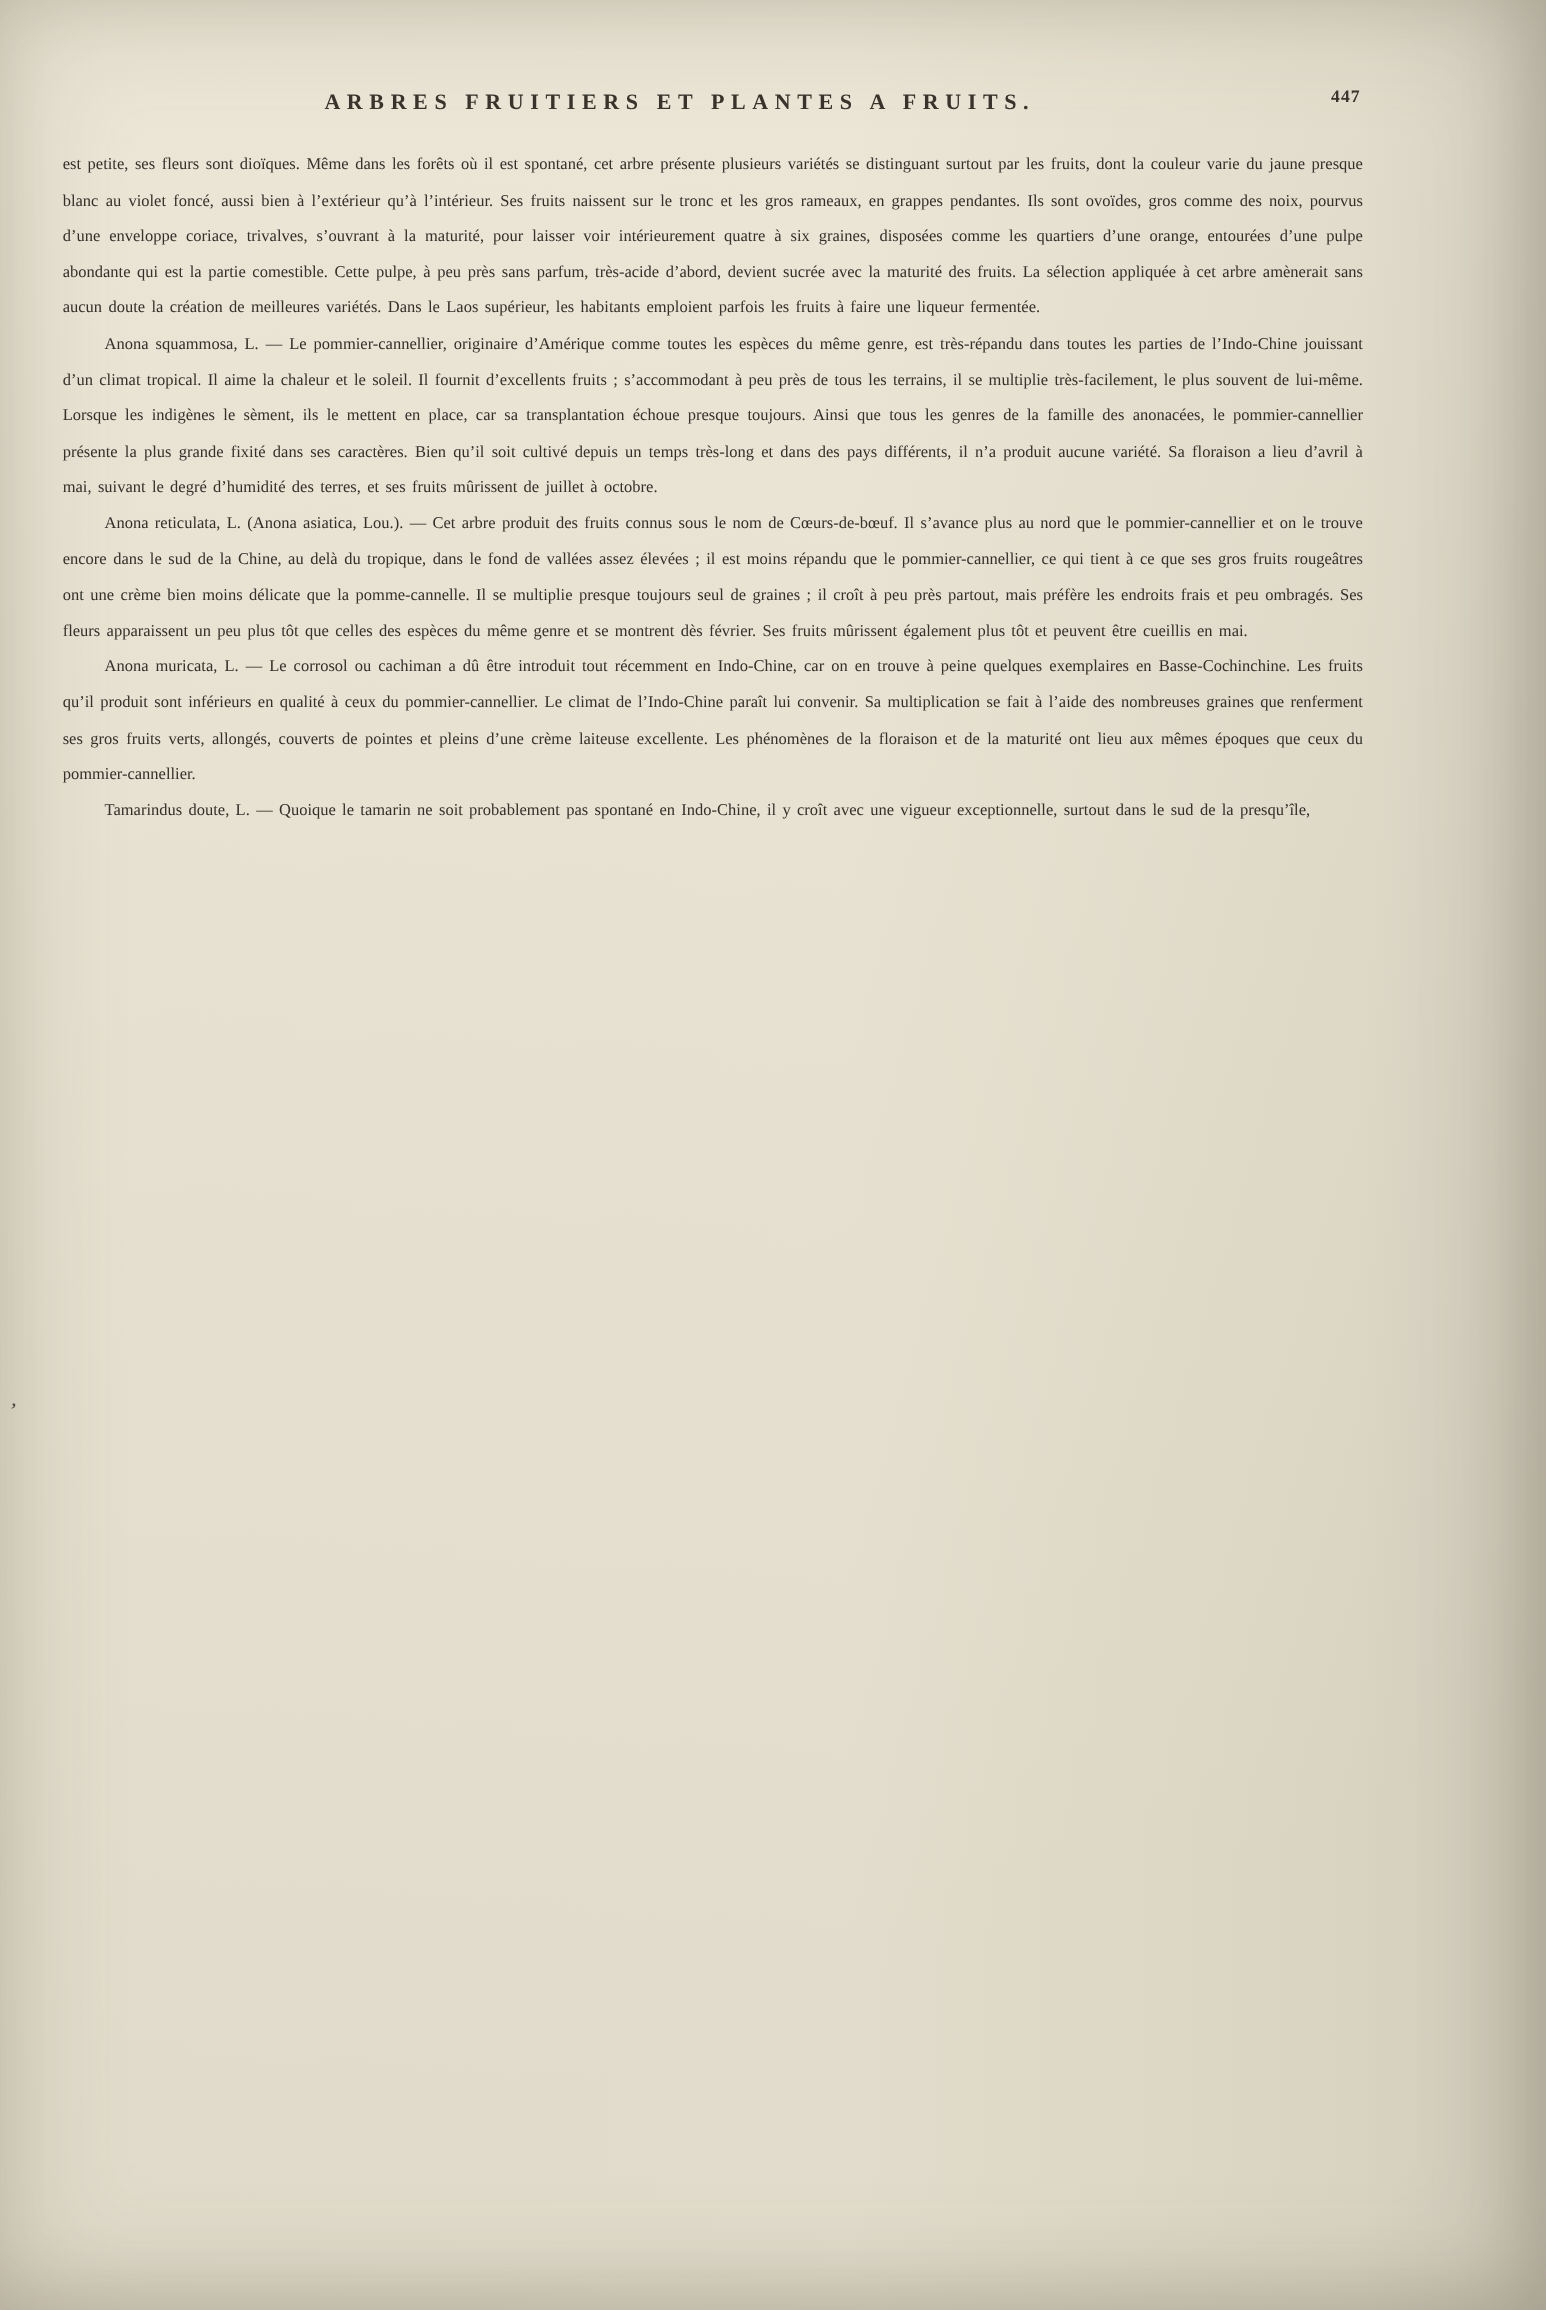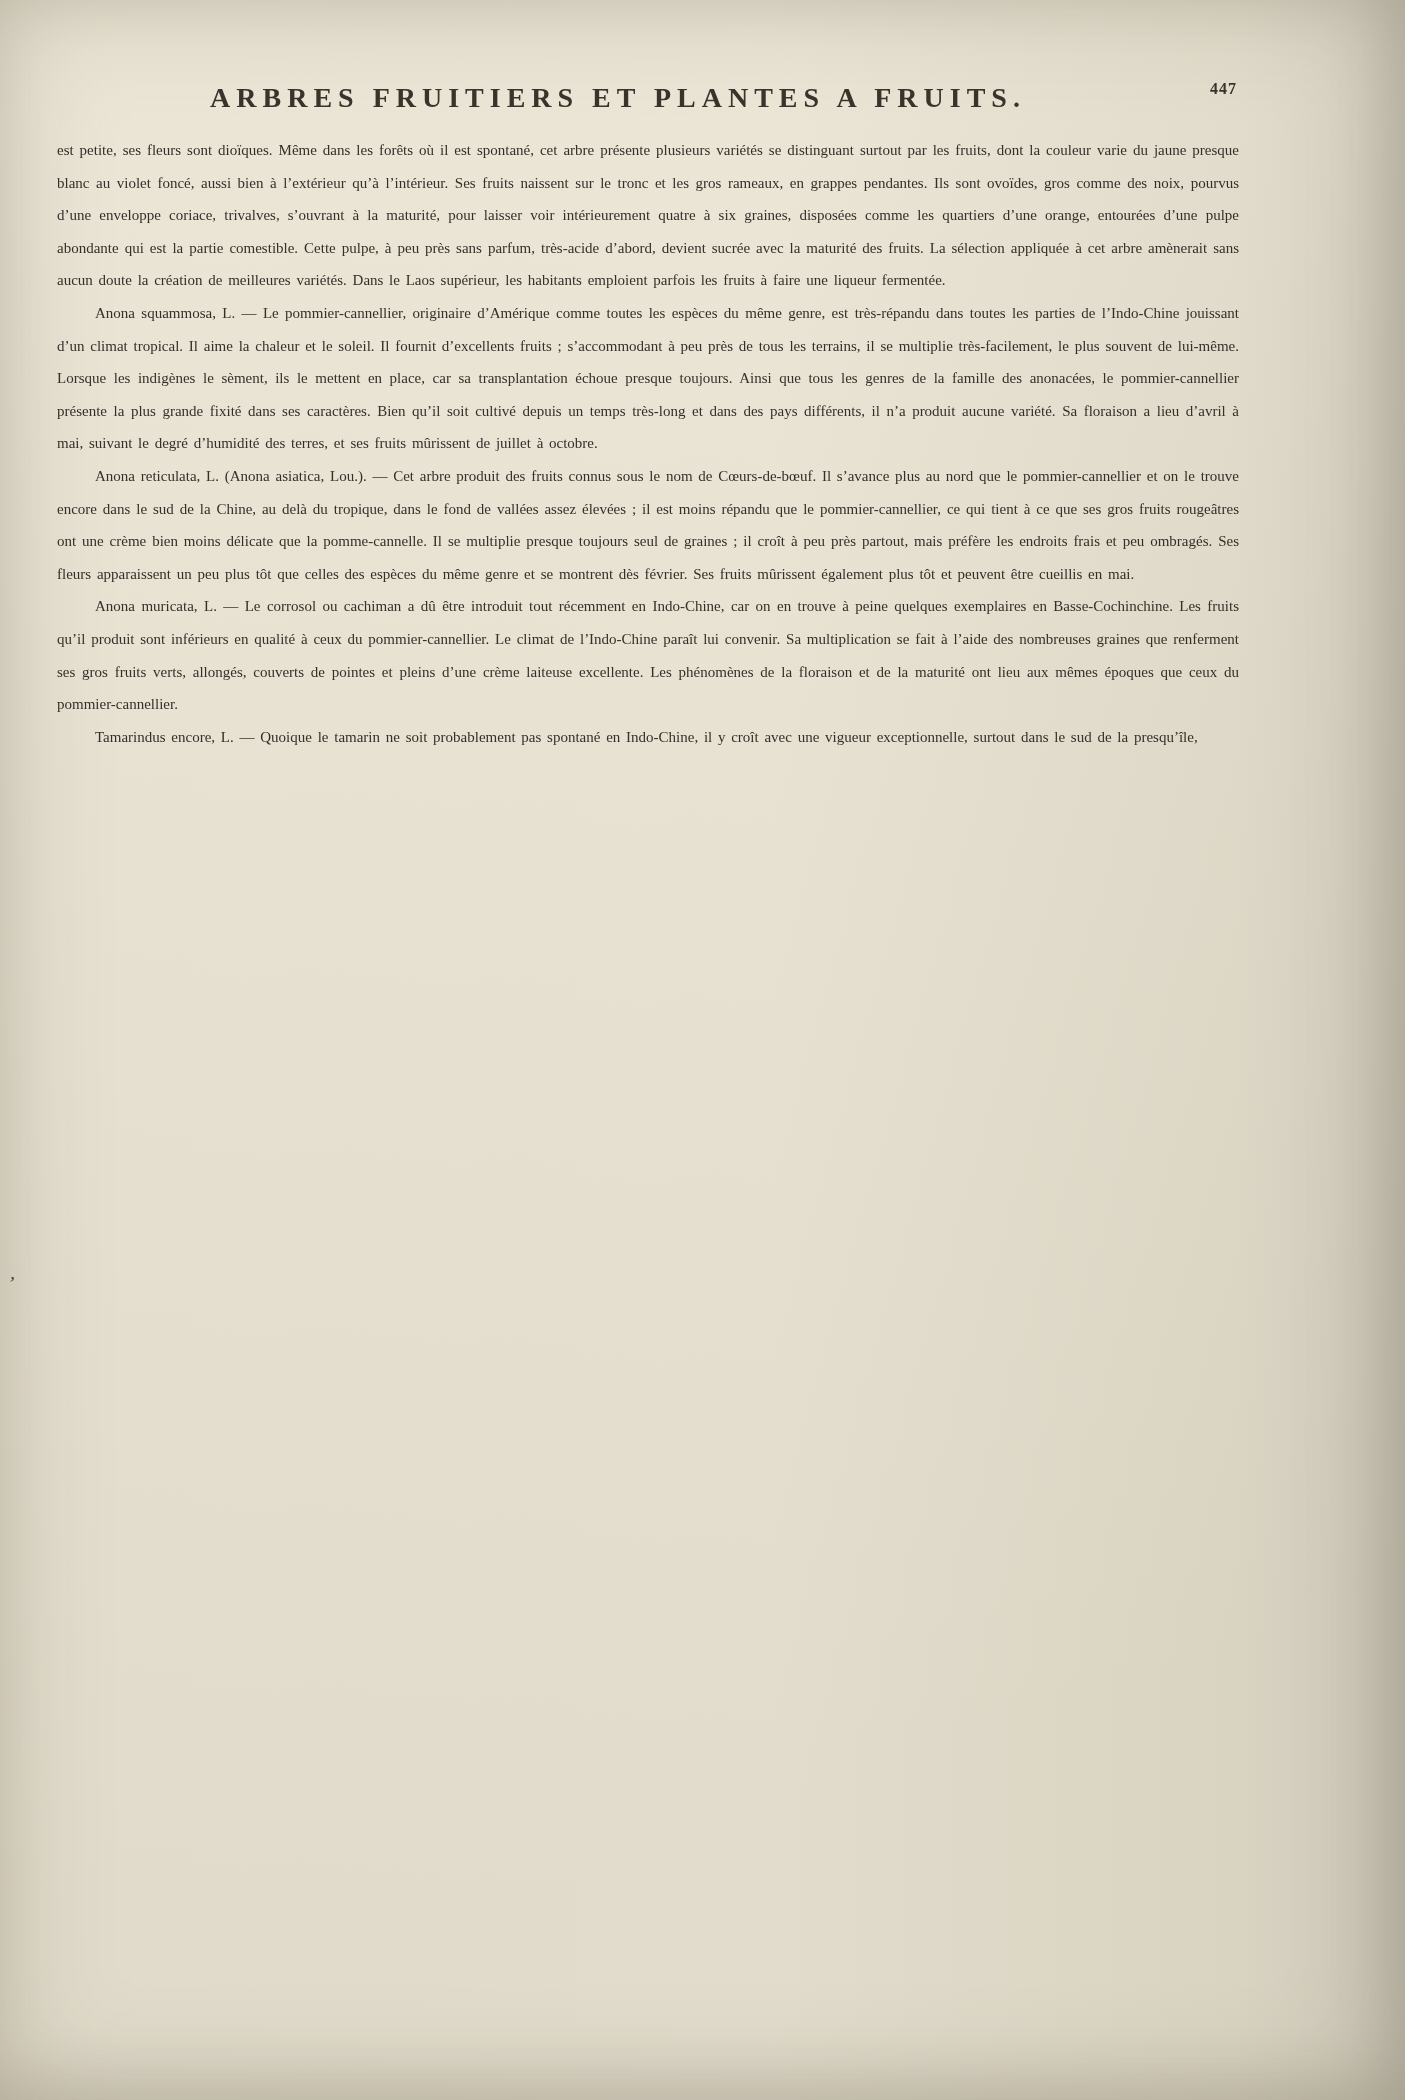--- a/index.html
+++ b/index.html
@@ -29,21 +29,21 @@
     top: 82px;
     width: 1182px;
   }
   .header {
     position: relative;
     height: 34px;
     margin-bottom: 18px;
   }
   .header-title {
     text-align: center;
-    font-size: 28px;
+    font-size: 20px;
     font-weight: bold;
     letter-spacing: 6px;
     color: #383membre430;
     color: #38342c;
     padding-right: 60px;
   }
   .page-number {
     position: absolute;
     right: 2px;
     top: -2px;
@@ -92,17 +92,17 @@
 
       <p class="continuation"><span>est petite, ses fleurs sont dioïques. Même dans les forêts où il est spontané, cet arbre présente plusieurs variétés se distinguant surtout par les fruits, dont la couleur varie du jaune presque blanc au violet foncé, aussi bien à l’extérieur qu’à l’intérieur. Ses fruits naissent sur le tronc et les gros rameaux, en grappes pendantes. Ils sont ovoïdes, gros comme des noix, pourvus d’une enveloppe coriace, trivalves, s’ouvrant à la maturité, pour laisser voir intérieurement quatre à six graines, disposées comme les quartiers d’une orange, entourées d’une pulpe abondante qui est la partie comestible. Cette pulpe, à peu près sans parfum, très-acide d’abord, devient sucrée avec la maturité des fruits. La sélection appliquée à cet arbre amènerait sans aucun doute la création de meilleures variétés. Dans le Laos supérieur, les habitants emploient parfois les fruits à faire une liqueur fermentée.</span></p>
 
 
       <p><span class="species">Anona squammosa</span><span>, L. — Le pommier-cannellier, originaire d’Amérique comme toutes les espèces du même genre, est très-répandu dans toutes les parties de l’Indo-Chine jouissant d’un climat tropical. Il aime la chaleur et le soleil. Il fournit d’excellents fruits ; s’accommodant à peu près de tous les terrains, il se multiplie très-facilement, le plus souvent de lui-même. Lorsque les indigènes le sèment, ils le mettent en place, car sa transplantation échoue presque toujours. Ainsi que tous les genres de la famille des anonacées, le pommier-cannellier présente la plus grande fixité dans ses caractères. Bien qu’il soit cultivé depuis un temps très-long et dans des pays différents, il n’a produit aucune variété. Sa floraison a lieu d’avril à mai, suivant le degré d’humidité des terres, et ses fruits mûrissent de juillet à octobre.</span></p>
 
       <p><span class="species">Anona reticulata</span><span>, L. (</span><span class="species">Anona asiatica</span><span>, Lou.). — Cet arbre produit des fruits connus sous le nom de Cœurs-de-bœuf. Il s’avance plus au nord que le pommier-cannellier et on le trouve encore dans le sud de la Chine, au delà du tropique, dans le fond de vallées assez élevées ; il est moins répandu que le pommier-cannellier, ce qui tient à ce que ses gros fruits rougeâtres ont une crème bien moins délicate que la pomme-cannelle. Il se multiplie presque toujours seul de graines ; il croît à peu près partout, mais préfère les endroits frais et peu ombragés. Ses fleurs apparaissent un peu plus tôt que celles des espèces du même genre et se montrent dès février. Ses fruits mûrissent également plus tôt et peuvent être cueillis en mai.</span></p>
 
       <p><span class="species">Anona muricata</span><span>, L. — Le corrosol ou cachiman a dû être introduit tout récemment en Indo-Chine, car on en trouve à peine quelques exemplaires en Basse-Cochinchine. Les fruits qu’il produit sont inférieurs en qualité à ceux du pommier-cannellier. Le climat de l’Indo-Chine paraît lui convenir. Sa multiplication se fait à l’aide des nombreuses graines que renferment ses gros fruits verts, allongés, couverts de pointes et pleins d’une crème laiteuse excellente. Les phénomènes de la floraison et de la maturité ont lieu aux mêmes époques que ceux du pommier-cannellier.</span></p>
 
-      <p><span class="species">Tamarindus encore</span><span>, L. — Quoique le tamarin ne soit probablement pas spontané en Indo-Chine, il y croît avec une vigueur exceptionnelle, surtout dans le sud de la presqu’île,</span></p>
+      <p><span class="species">Tamarindus doute</span><span>, L. — Quoique le tamarin ne soit probablement pas spontané en Indo-Chine, il y croît avec une vigueur exceptionnelle, surtout dans le sud de la presqu’île,</span></p>
 
     </div>
   </div>
 </div>
 
 </body></html>

